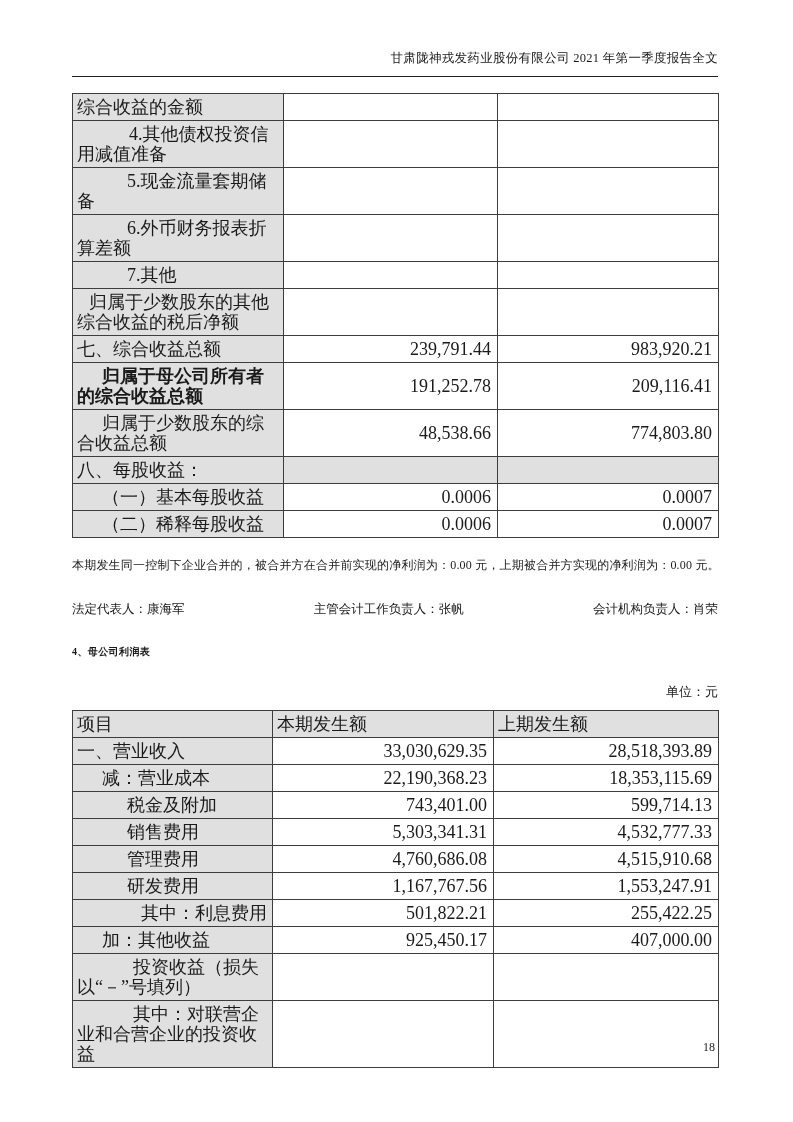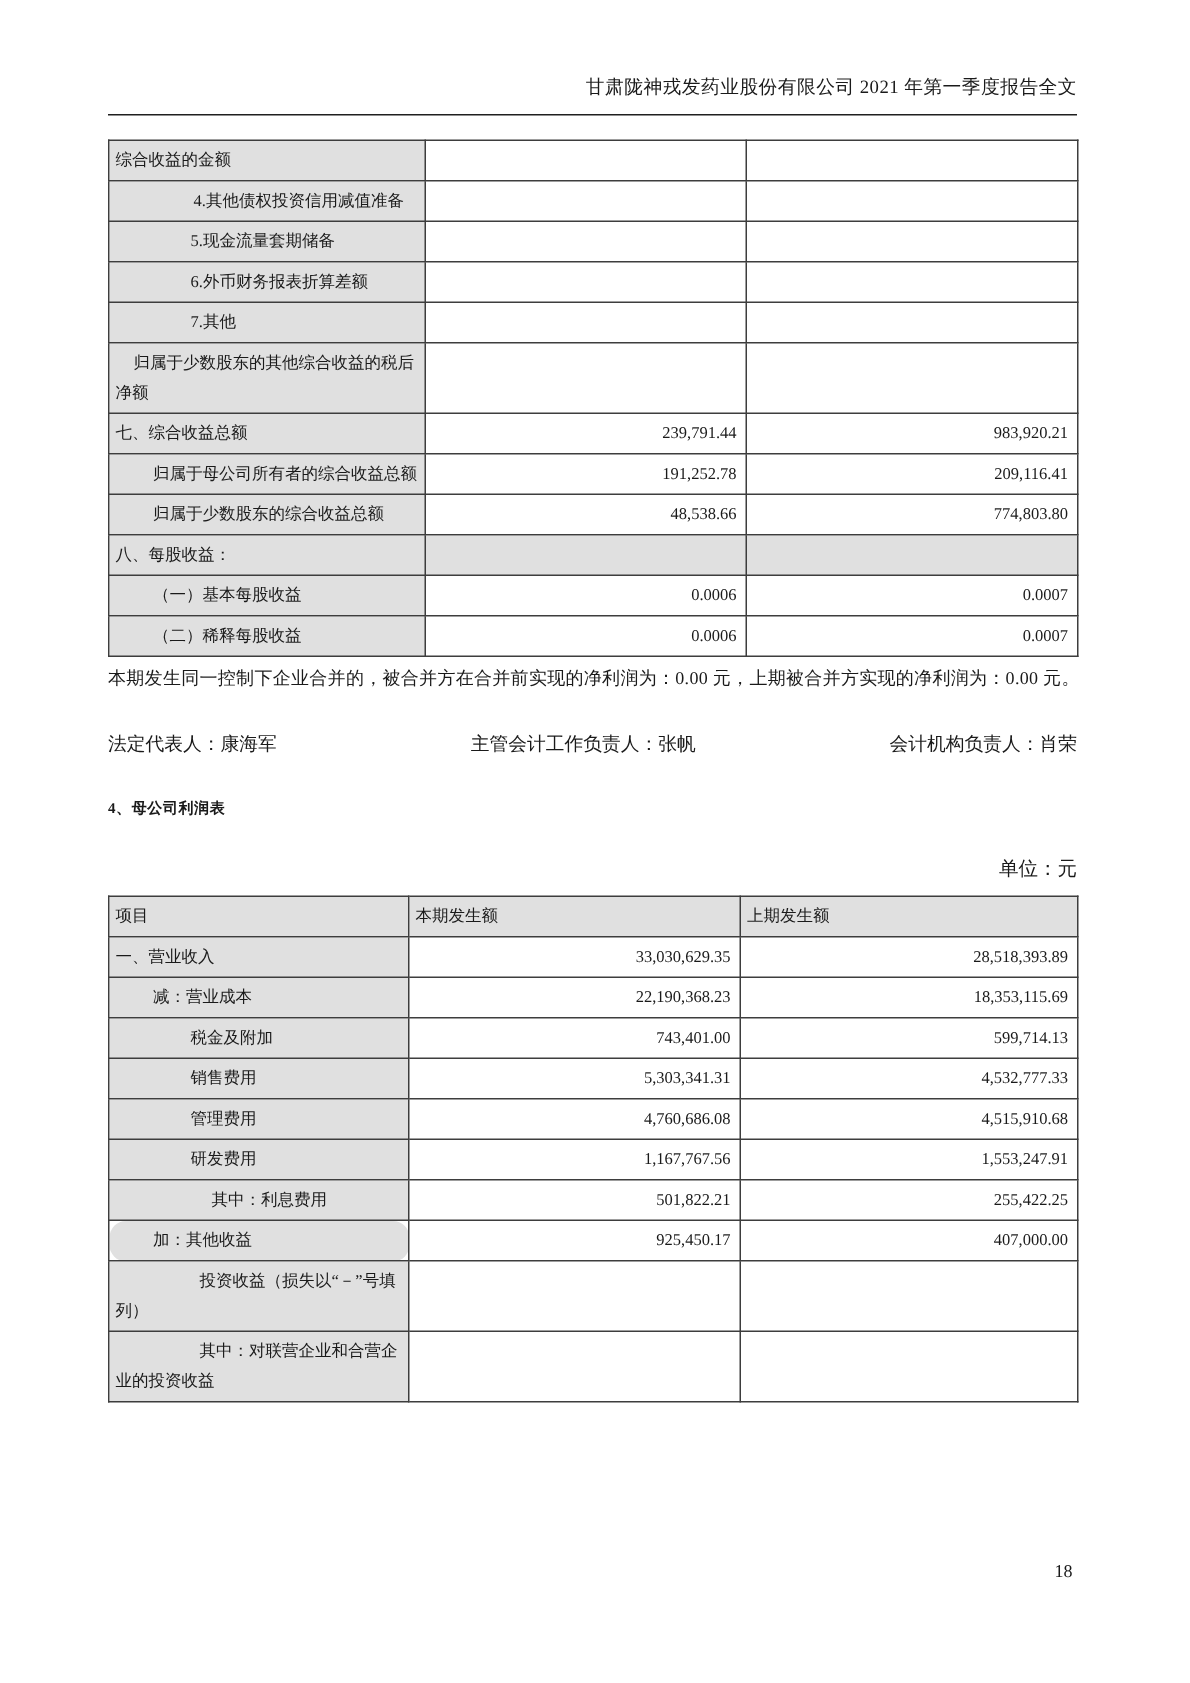--- a/index.html
+++ b/index.html
@@ -20,38 +20,38 @@
     text-align: right;
     font-size: 12.5px;
     letter-spacing: 0.3px;
     padding-bottom: 9px;
     border-bottom: 1px solid #1f1f1f;
   }
   table {
     width: 646px;
     border-collapse: collapse;
     table-layout: fixed;
-    font-size: 11px;
+    font-size: 18px;
   }
   table.t1 { margin-top: 16px; }
   table.t2 { margin-top: 9px; }
   td, th {
     border: 1px solid #3d3d3d;
     line-height: 20px;
     padding: 3px 4px;
     vertical-align: middle;
     font-weight: normal;
     overflow: hidden;
   }
   td.label-cell { background: #e0e0e0; text-align: left; }
   td.value-cell { background: #ffffff; text-align: right; padding-right: 6px; }
   tr.shaded-row td.value-cell { background: #e0e0e0; }
   th.head-cell { background: #e0e0e0; text-align: left; }
   .merger-note {
-    margin-top: 6px;
+    margin-top: 19px;
     font-size: 12px;
     letter-spacing: 0.2px;
     white-space: nowrap;
   }
   .signature-row {
     margin-top: 27px;
     font-size: 12.5px;
     display: flex;
     justify-content: space-between;
     text-align: right;
@@ -117,21 +117,21 @@
           <td class="label-cell" style="text-indent: 12px;">归属于少数股东的其他综合收益的税后净额</td>
           <td class="value-cell"></td>
           <td class="value-cell"></td>
         </tr>
         <tr>
           <td class="label-cell" style="text-indent: 0px;">七、综合收益总额</td>
           <td class="value-cell">239,791.44</td>
           <td class="value-cell">983,920.21</td>
         </tr>
         <tr>
-          <td class="label-cell" style="text-indent: 25px;">归属于母公司所有者的综合收益总额</td>
+          <td class="label-cell" style="text-indent: 25px; font-weight: bold;">归属于母公司所有者的综合收益总额</td>
           <td class="value-cell">191,252.78</td>
           <td class="value-cell">209,116.41</td>
         </tr>
         <tr>
           <td class="label-cell" style="text-indent: 25px;">归属于少数股东的综合收益总额</td>
           <td class="value-cell">48,538.66</td>
           <td class="value-cell">774,803.80</td>
         </tr>
         <tr class="shaded-row">
           <td class="label-cell" style="text-indent: 0px;">八、每股收益：</td>
@@ -206,21 +206,21 @@
           <td class="label-cell" style="text-indent: 50px;">研发费用</td>
           <td class="value-cell">1,167,767.56</td>
           <td class="value-cell">1,553,247.91</td>
         </tr>
         <tr>
           <td class="label-cell" style="text-indent: 64px;">其中：利息费用</td>
           <td class="value-cell">501,822.21</td>
           <td class="value-cell">255,422.25</td>
         </tr>
         <tr>
-          <td class="label-cell" style="text-indent: 25px; border-radius: 11px;">加：其他收益</td>
+          <td class="label-cell" style="text-indent: 25px;">加：其他收益</td>
           <td class="value-cell">925,450.17</td>
           <td class="value-cell">407,000.00</td>
         </tr>
         <tr>
           <td class="label-cell" style="text-indent: 56px;">投资收益（损失以“－”号填列）</td>
           <td class="value-cell"></td>
           <td class="value-cell"></td>
         </tr>
         <tr>
           <td class="label-cell" style="text-indent: 56px;">其中：对联营企业和合营企业的投资收益</td>

